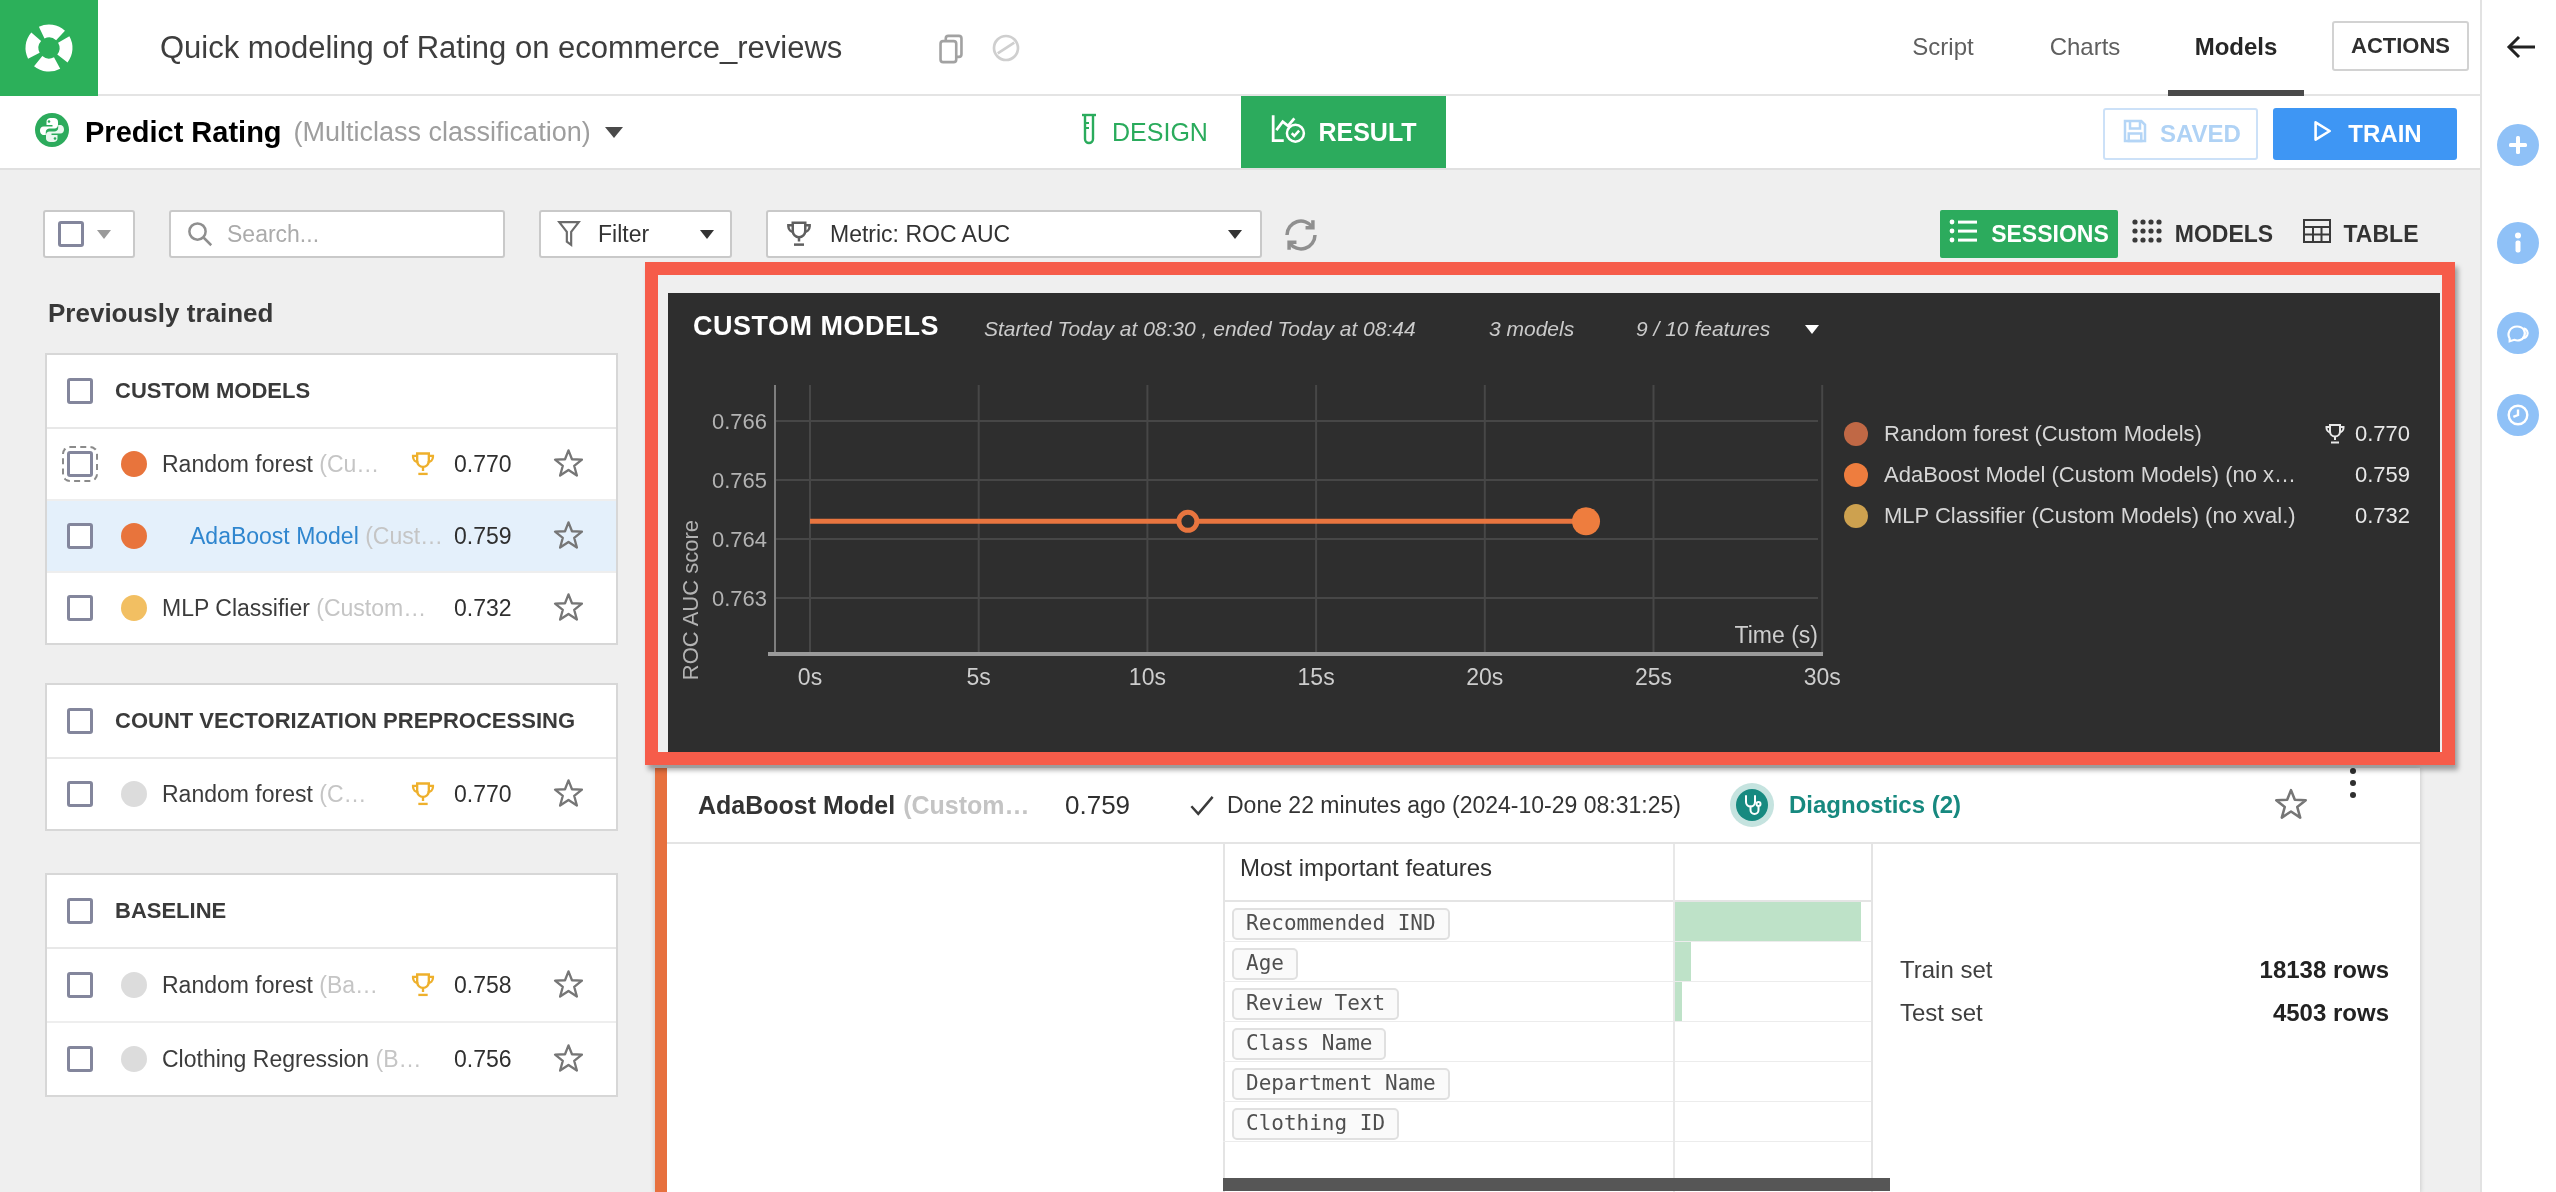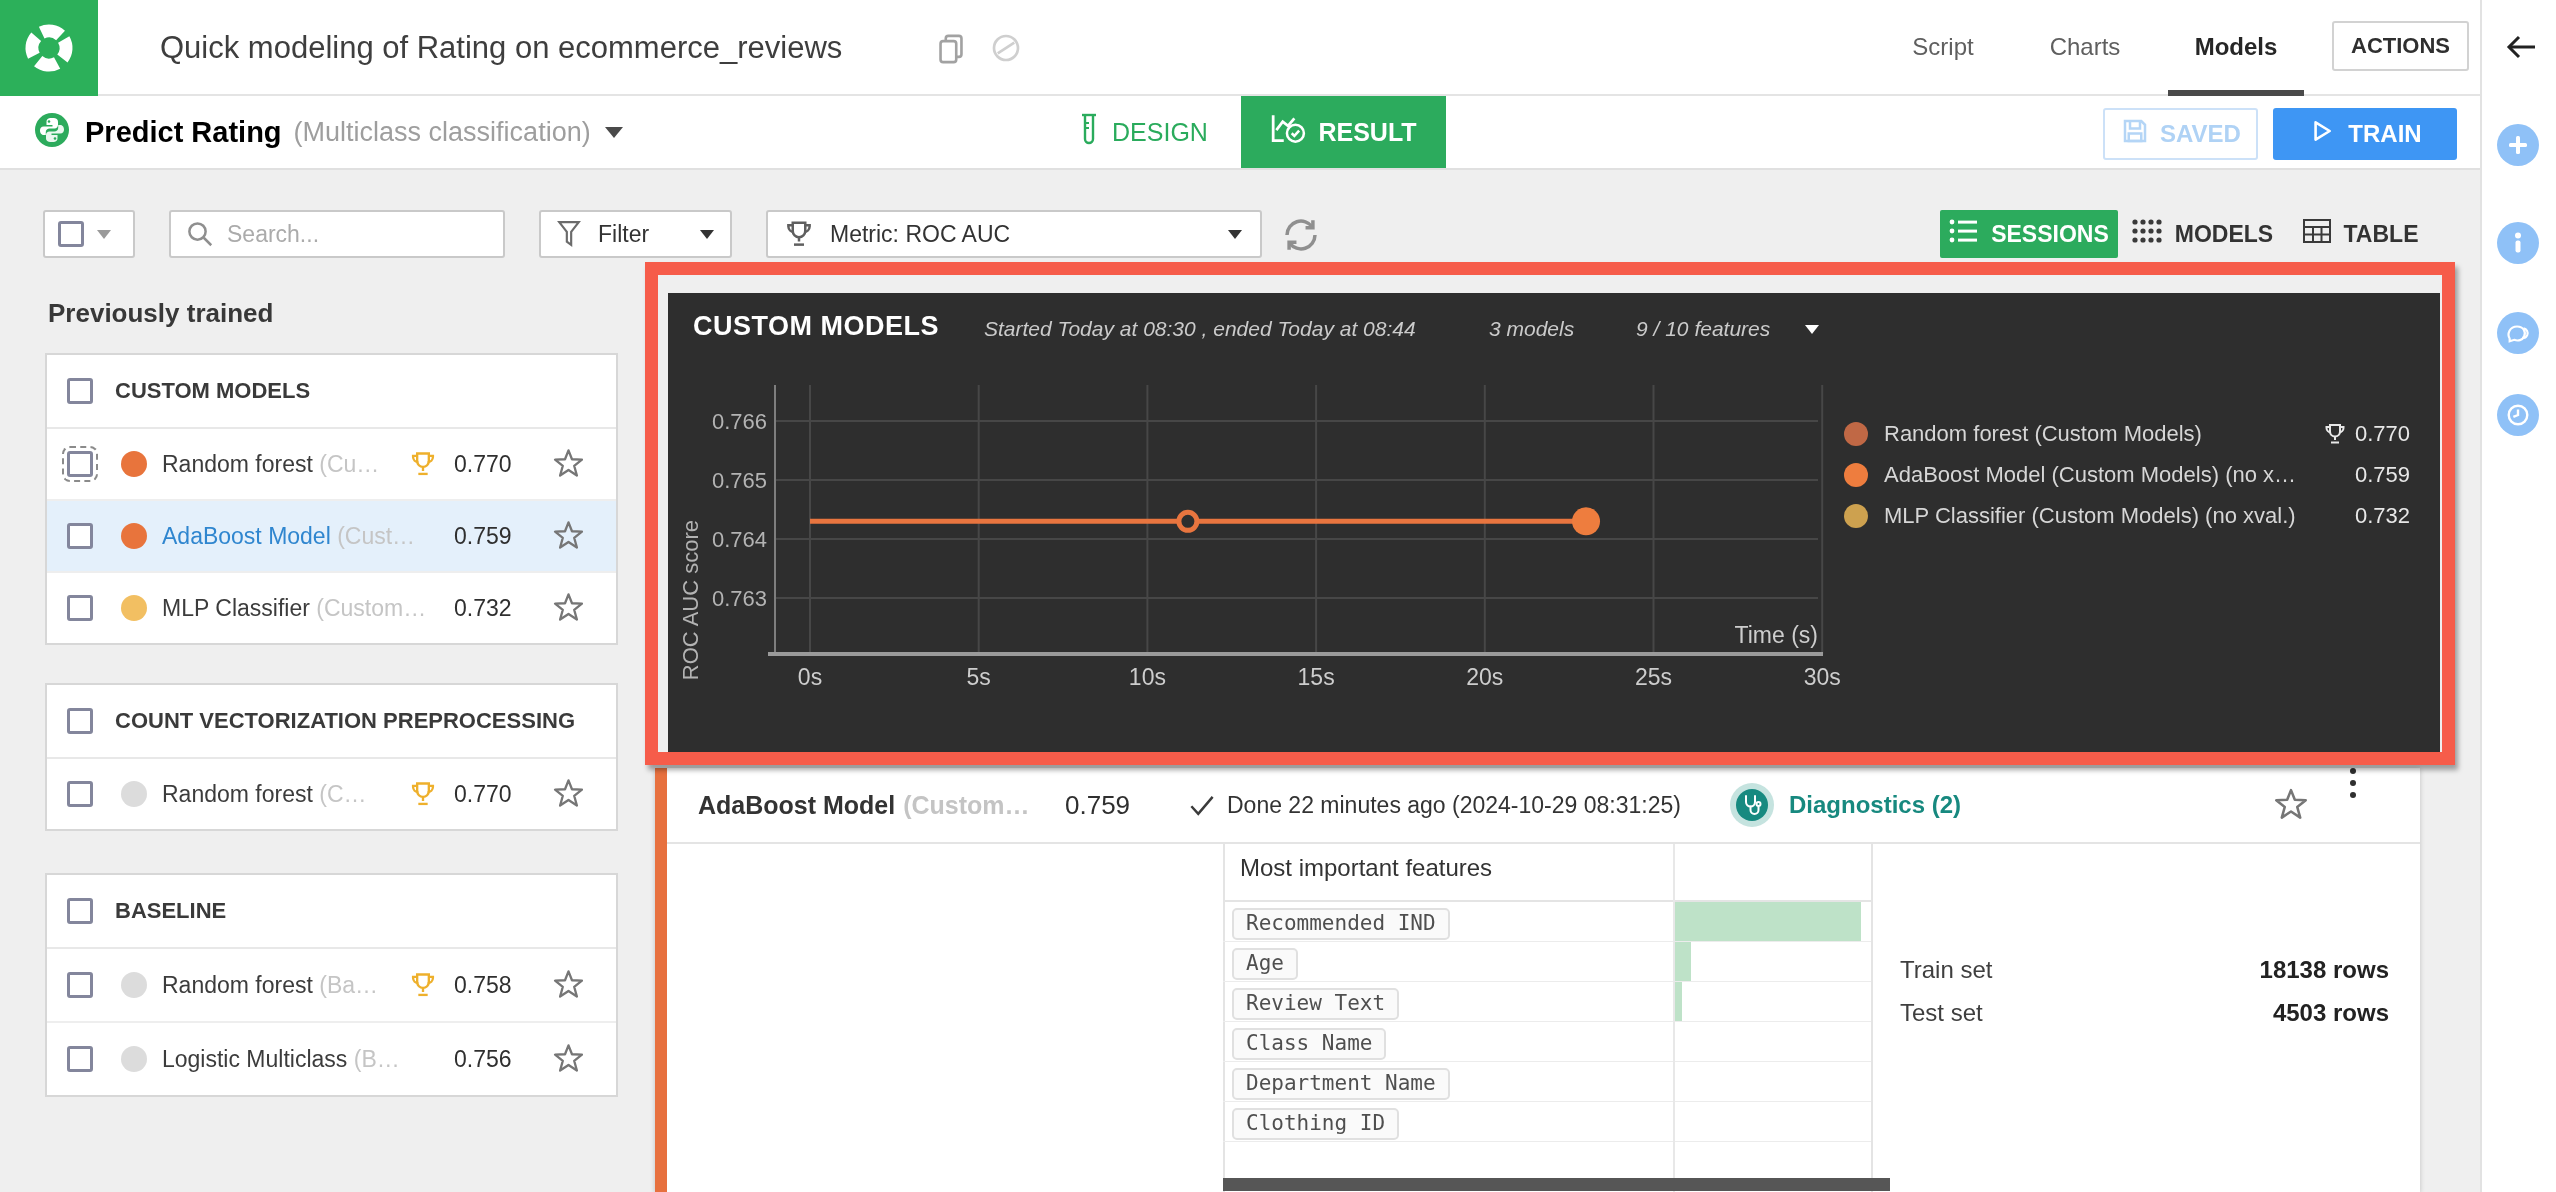--- a/index.html
+++ b/index.html
@@ -47,21 +47,21 @@
   .card{left:45px;width:573px;background:#fff;border:2px solid #d7d7d7;box-sizing:border-box;}
   .card-header{position:relative;height:72px;border-bottom:2px solid #e8e8e8;}
   .group-title{position:absolute;left:68px;top:0;height:72px;display:flex;align-items:center;font-size:22px;font-weight:700;color:#3a3a3a;}
   .m-row{position:relative;height:70px;border-bottom:2px solid #eee;cursor:pointer;}
   .m-row:last-child{border-bottom:none;}
   .m-row.selected{background:#e4f0fb;}
   .rowmid{position:absolute;top:50%;transform:translateY(-50%);}
   .dot{width:26px;height:26px;border-radius:50%;}
   .dot-orange{background:#e8743c;} .dot-yellow{background:#f2bf62;} .dot-gray{background:#dcdcdc;}
   .m-name{font-size:23px;color:#3c3c3c;white-space:nowrap;}
-  .m-row.selected .m-name{color:#2f86cf;}
+  .m-row.selected .m-name{color:#2f86cf;margin-left:28px;}
   .m-suffix{color:#c5c5c5;}
   .m-score{font-size:23px;color:#2f2f2f;}
   .trophy{color:#eeb02c;} .trophy-gray{color:#5f5f5f;} .trophy-white{color:#e8e8e8;}
   .star{color:#767676;cursor:pointer;}
   
   .red-frame{left:645px;top:262px;width:1810px;height:503px;border:13px solid #f65c4a;box-sizing:border-box;
     box-shadow:3px 5px 5px rgba(0,0,0,.35);z-index:5;pointer-events:none;}
   .dark-panel{left:668px;top:293px;width:1772px;height:460px;background:#2e2e2e;}
   .dp-title{left:25px;top:18px;font-size:27px;font-weight:700;color:#fff;letter-spacing:.5px;}
   .dp-italic{top:24px;font-style:italic;font-size:21px;color:#cbcbcb;white-space:nowrap;}
@@ -411,21 +411,21 @@
       <span class="m-score rowmid" style="left:407px;">0.758</span>
       <span class="star rowmid" style="left:506px;display:flex;">
         <svg width="31" height="31" viewBox="0 0 24 24" fill="none" stroke="currentColor" stroke-width="1.8" stroke-linejoin="round">
             <polygon points="12,1.5 14.7,8.3 22.4,8.6 16.4,13.4 18.5,20.9 12,16.6 5.5,20.9 7.6,13.4 1.6,8.6 9.3,8.3"></polygon>
           </svg>
         </span>
     </div>
     <div class="m-row" style="height:72px;">
       <span class="checkbox rowmid" style="left:20px;"></span>
       <span class="dot dot-gray rowmid" style="left:74px;"></span>
-      <span class="m-name rowmid" style="left:115px;"><span>Logistic Multiclass</span> <span class="m-suffix">(B…</span></span>
+      <span class="m-name rowmid" style="left:115px;"><span>Clothing Regression</span> <span class="m-suffix">(B…</span></span>
       <span class="m-score rowmid" style="left:407px;">0.756</span>
       <span class="star rowmid" style="left:506px;display:flex;">
         <svg width="31" height="31" viewBox="0 0 24 24" fill="none" stroke="currentColor" stroke-width="1.8" stroke-linejoin="round">
             <polygon points="12,1.5 14.7,8.3 22.4,8.6 16.4,13.4 18.5,20.9 12,16.6 5.5,20.9 7.6,13.4 1.6,8.6 9.3,8.3"></polygon>
           </svg>
         </span>
     </div>
   </div>
 
   <div class="abs dark-panel">

